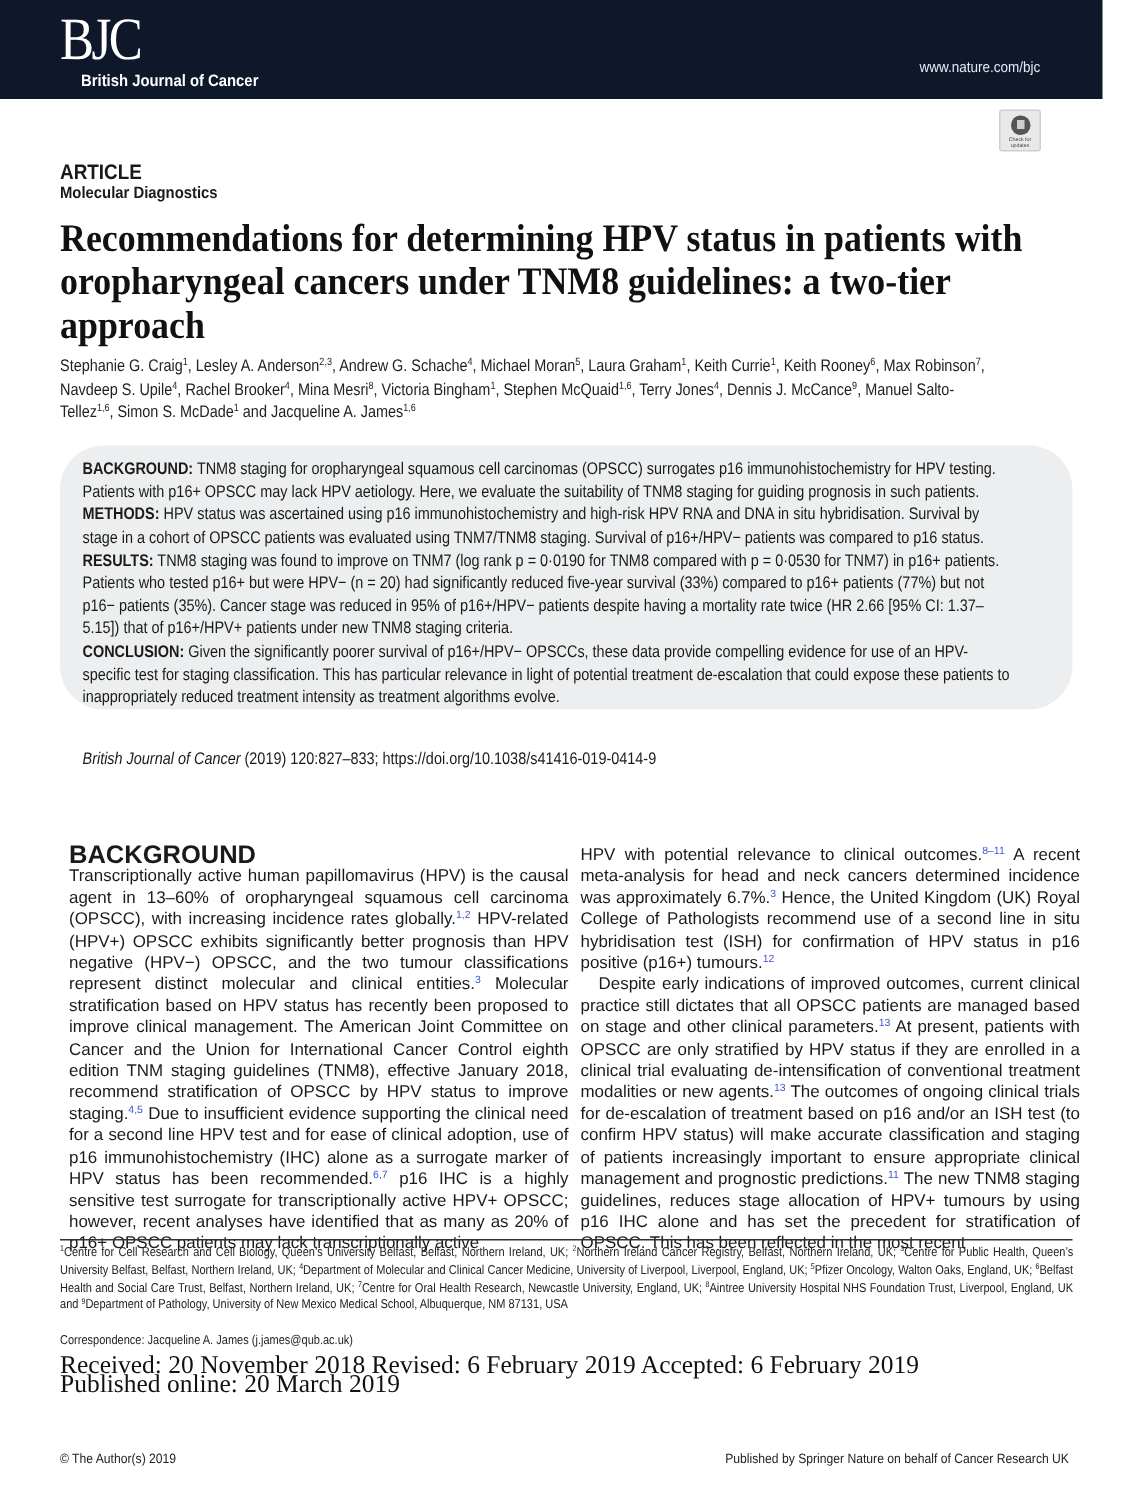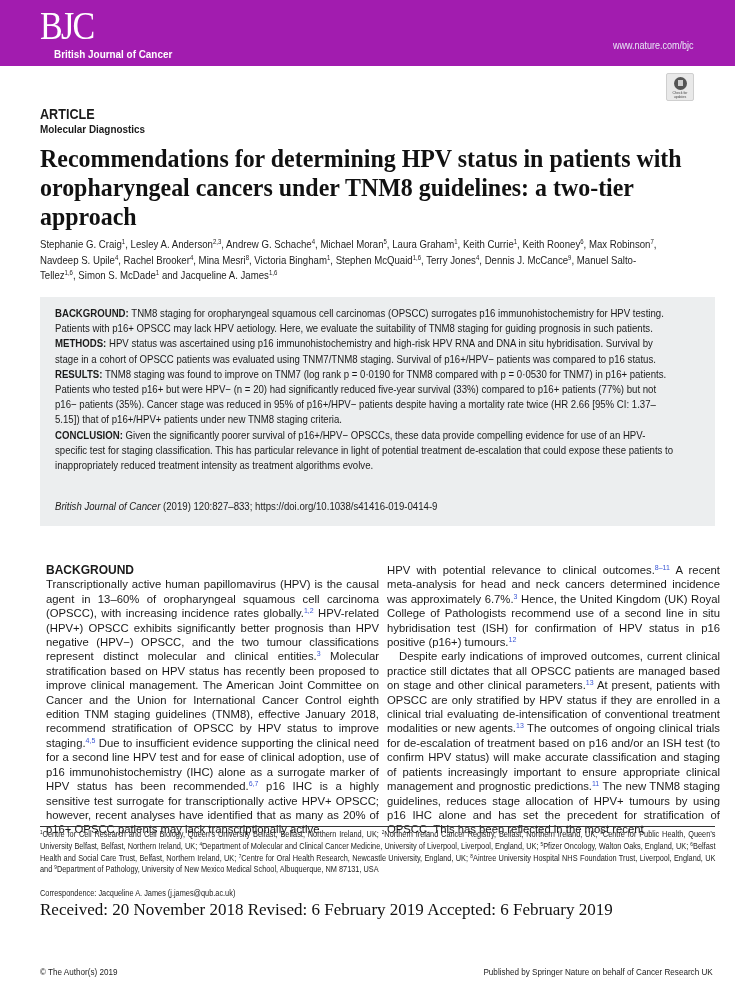--- a/index.html
+++ b/index.html
@@ -1,21 +1,21 @@
 <!DOCTYPE html>
 <html><head>
 <meta charset="utf-8">
 <style>
   * { box-sizing: border-box; margin: 0; padding: 0; }
   html, body { width: 753px; height: 1000px; background: #ffffff; overflow: hidden; }
   body { position: relative; font-family: "Liberation Sans", sans-serif; color: #1a1a1a; }
 
   .masthead {
     position: absolute; left: 0; top: 0; width: 735px; height: 66px;
-    background: #a21caf;
+    background: #0f172a;
   }
   .logo { position: absolute; left: 40px; top: 6px; color: #fff; }
   .logo-mark {
     font-family: "Liberation Serif", serif; font-size: 40px; line-height: 40px;
     letter-spacing: -2px; font-weight: normal; transform: scaleX(0.85); transform-origin: left;
     display: block;
   }
   .logo-sub {
     position: absolute; left: 14px; top: 42px; white-space: nowrap;
     font-family: "Liberation Sans", sans-serif; font-size: 11px; font-weight: bold;
@@ -56,22 +56,23 @@
     color: #111; transform: scaleX(0.92); transform-origin: left; width: 740px;
   }
   .authors {
     position: absolute; left: 40px; top: 237px; width: 720px;
     font-size: 11.2px; line-height: 15.5px; color: #222;
     transform: scaleX(0.86); transform-origin: left;
   }
   .authors sup { font-size: 7px; vertical-align: 4px; line-height: 0; }
 
   .abstract-box {
-    position: absolute; left: 40px; top: 297px; width: 675px; height: 229px;
+    position: absolute; left: 40px; top: 297px; width: 675px; height: 176px;
     background: #eceeef;
+    border-radius: 29px;
   }
   .abstract-text {
     position: absolute; left: 15px; top: 9px; width: 720px;
     font-size: 11.2px; line-height: 15.2px; color: #1a1a1a;
     transform: scaleX(0.86); transform-origin: left;
   }
   .abstract-text p { margin: 0; }
   .abstract-text b { font-weight: bold; }
   .citation {
     position: absolute; left: 15px; top: 203px; width: 720px;
@@ -81,21 +82,21 @@
   .citation i { font-style: italic; }
 
   .col {
     position: absolute; top: 563px; width: 333px;
     font-size: 11.3px; line-height: 14.4px; color: #1a1a1a; text-align: justify;
   }
   .col-left { left: 46px; }
   .col-right { left: 387px; }
   .col p { margin: 0; }
   .col .indent { text-indent: 12px; }
-  .section-heading { font-weight: bold; font-size: 12px; line-height: 14.4px; }
+  .section-heading { font-weight: bold; font-size: 17px; line-height: 14.4px; }
   .ref { color: #3a56d4; font-size: 7px; vertical-align: 4px; line-height: 0; }
 
   .footnote-rule {
     position: absolute; left: 40px; top: 826px; width: 675px; height: 1px; background: #333;
   }
   .affiliations {
     position: absolute; left: 40px; top: 829px; width: 790px;
     font-size: 8.6px; line-height: 11.8px; color: #222; text-align: justify;
     transform: scaleX(0.855); transform-origin: left;
   }
@@ -158,16 +159,17 @@
 <div class="col col-right">
   <p id="right-p1">HPV with potential relevance to clinical outcomes.<sup class="ref">8–11</sup> A recent meta-analysis for head and neck cancers determined incidence was approximately 6.7%.<sup class="ref">3</sup> Hence, the United Kingdom (UK) Royal College of Pathologists recommend use of a second line in situ hybridisation test (ISH) for confirmation of HPV status in p16 positive (p16+) tumours.<sup class="ref">12</sup></p>
   <p class="indent" id="right-p2">Despite early indications of improved outcomes, current clinical practice still dictates that all OPSCC patients are managed based on stage and other clinical parameters.<sup class="ref">13</sup> At present, patients with OPSCC are only stratified by HPV status if they are enrolled in a clinical trial evaluating de-intensification of conventional treatment modalities or new agents.<sup class="ref">13</sup> The outcomes of ongoing clinical trials for de-escalation of treatment based on p16 and/or an ISH test (to confirm HPV status) will make accurate classification and staging of patients increasingly important to ensure appropriate clinical management and prognostic predictions.<sup class="ref">11</sup> The new TNM8 staging guidelines, reduces stage allocation of HPV+ tumours by using p16 IHC alone and has set the precedent for stratification of OPSCC. This has been reflected in the most recent</p>
 </div>
 
 <div class="footnote-rule"></div>
 <div class="affiliations" id="affs"><sup>1</sup><span>Centre for Cell Research and Cell Biology, Queen’s University Belfast, Belfast, Northern Ireland, UK; </span><sup>2</sup><span>Northern Ireland Cancer Registry, Belfast, Northern Ireland, UK; </span><sup>3</sup><span>Centre for Public Health, Queen’s University Belfast, Belfast, Northern Ireland, UK; </span><sup>4</sup><span>Department of Molecular and Clinical Cancer Medicine, University of Liverpool, Liverpool, England, UK; </span><sup>5</sup><span>Pfizer Oncology, Walton Oaks, England, UK; </span><sup>6</sup><span>Belfast Health and Social Care Trust, Belfast, Northern Ireland, UK; </span><sup>7</sup><span>Centre for Oral Health Research, Newcastle University, England, UK; </span><sup>8</sup><span>Aintree University Hospital NHS Foundation Trust, Liverpool, England, UK and </span><sup>9</sup><span>Department of Pathology, University of New Mexico Medical School, Albuquerque, NM 87131, USA</span></div>
 <div class="correspondence">Correspondence: Jacqueline A. James (j.james@qub.ac.uk)</div>
 <div class="dates">
   <div>Received: 20 November 2018 Revised: 6 February 2019 Accepted: 6 February 2019</div>
+  <div>Published online: 20 March 2019</div>
 </div>
 
 <div class="copyright">© The Author(s) 2019</div>
 <div class="publisher">Published by Springer Nature on behalf of Cancer Research UK</div>
 
 </body></html>

